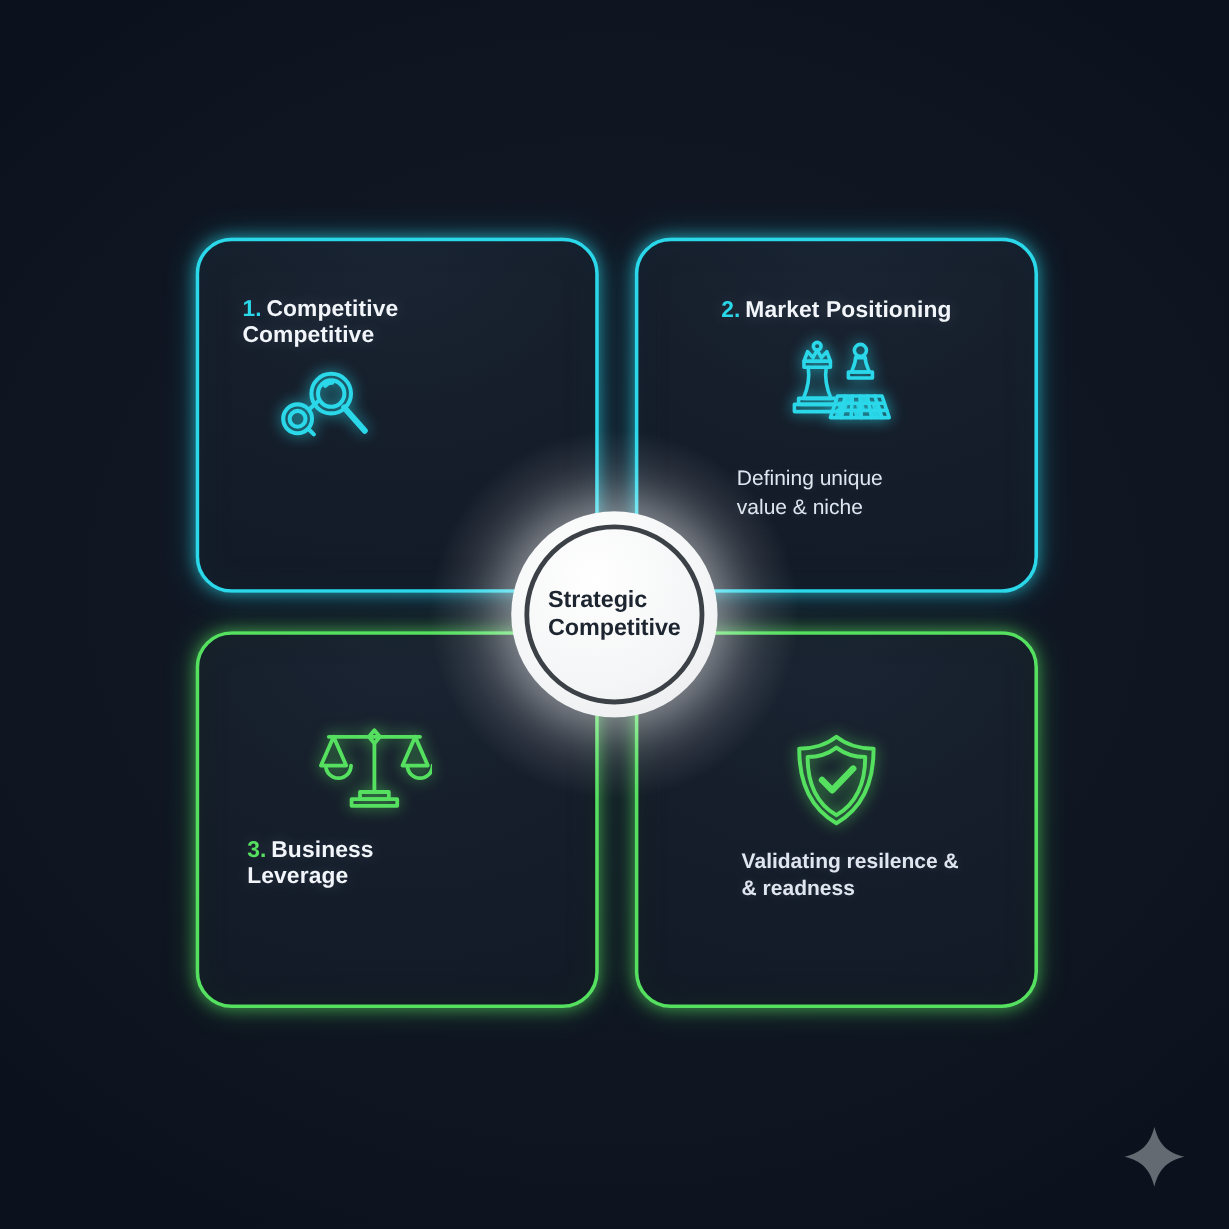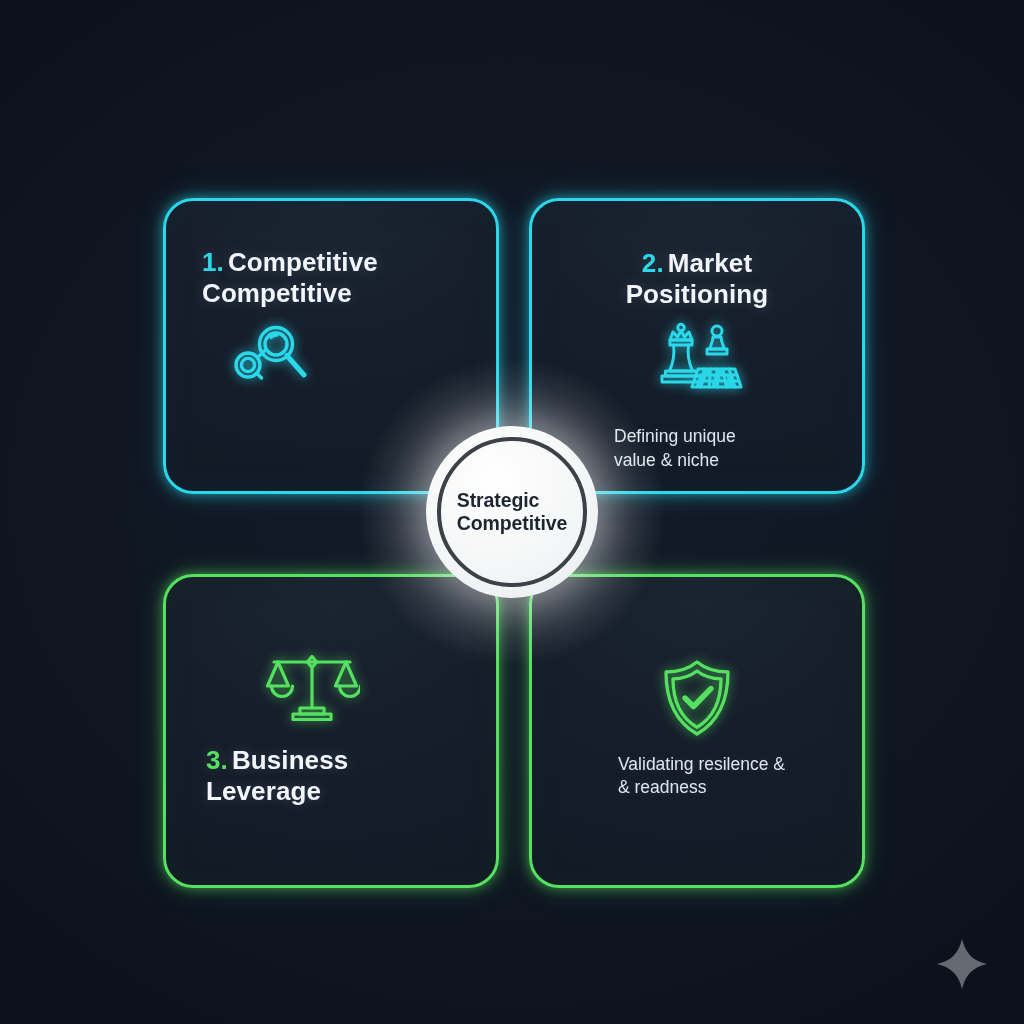--- a/index.html
+++ b/index.html
@@ -37,31 +37,30 @@
       0 0 12px rgba(42,216,234,0.55),
       0 0 26px rgba(42,216,234,0.28),
       inset 0 0 22px rgba(20,40,55,0.55);
   }
   .card.green {
     border-color: #55e060;
     box-shadow:
       0 0 12px rgba(85,224,96,0.55),
       0 0 26px rgba(85,224,96,0.26),
       inset 0 0 22px rgba(20,45,30,0.45);
-    margin-top: 48px;
   }
 
   #card-1 { left:163px;  top:198px;  width:336px; height:296px; }
   #card-2 { left:529px;  top:198px;  width:336px; height:296px; }
   #card-3 { left:163px;  top:526px;  width:336px; height:314px; }
   #card-4 { left:529px;  top:526px;  width:336px; height:314px; }
 
   
   .card-title {
-    font-size: 26px;
+    font-size: 19px;
     font-weight: bold;
     line-height: 1.18;
     color: #f2f6fb;
     letter-spacing: 0.1px;
     text-shadow: 0 0 14px rgba(200,225,255,0.20);
     margin: 0;
   }
   .card-title .num { margin-right: 4px; }
   .cyan .card-title .num { color: #2ad8ea; }
   .green .card-title .num { color: #55e060; }
@@ -88,21 +87,21 @@
   #card-2 .icon-wrap  { margin: 12px 0 0 0; }
   #card-2 .card-desc  { margin-top: 28px; align-self:flex-start; margin-left: 46px; }
 
   #card-3 .icon-wrap  { margin: 42px 0 0 62px; }
   #card-3 .card-title { margin-top: 18px; margin-left: 4px; }
   #card-3 .card-desc  { margin-top: 22px; margin-left: 4px; }
 
   #card-4 { align-items: center; }
   #card-4 .icon-wrap  { margin: 48px 0 0 0; }
   #card-4 .card-title { margin-top: 36px; text-align:center; }
-  #card-4 .card-desc  { margin-top: 12px; align-self:flex-start; margin-left: 50px; }
+  #card-4 .card-desc  { margin-top: 12px; align-self:flex-start; margin-left: 50px; font-weight: bold; }
 
   
   #hub-glow {
     position: absolute;
     left: 512px; top: 512px;
     width: 330px; height: 330px;
     margin-left: -165px; margin-top: -165px;
     border-radius: 50%;
     background: radial-gradient(circle, rgba(255,255,255,0.42) 0%, rgba(255,255,255,0.22) 38%, rgba(255,255,255,0.0) 66%);
     pointer-events: none;

